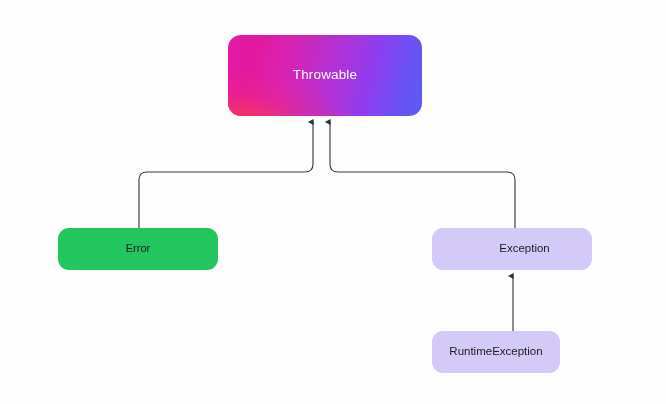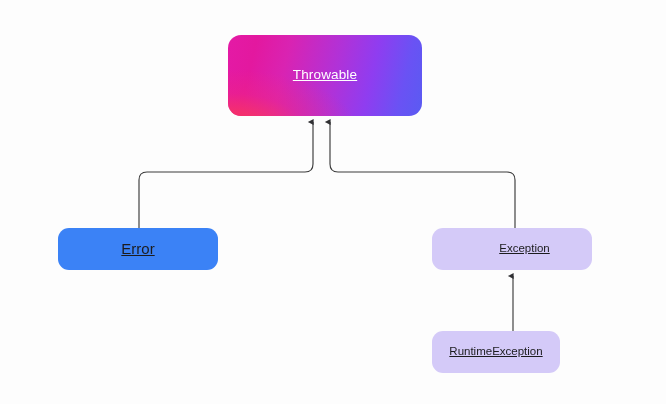--- a/index.html
+++ b/index.html
@@ -29,21 +29,20 @@
   }
   .node {
     position: absolute;
     box-sizing: border-box;
     display: flex;
     align-items: center;
     justify-content: center;
     text-align: center;
     line-height: 1.2;
     user-select: none;
-    text-decoration: underline;
   }
   .node-label {
     display: block;
     white-space: nowrap;
   }
 
   
   #node-throwable {
     left: 228px;
     top: 35px;
@@ -77,23 +76,23 @@
   }
   #node-throwable .node-label { position: relative; z-index: 2; }
 
   
   #node-error {
     left: 58px;
     top: 228px;
     width: 160px;
     height: 42px;
     border-radius: 11px;
-    background: #3b82f6;
+    background: #22c55e;
     color: #1c1c1e;
-    font-size: 15px;
+    font-size: 11px;
   }
 
   
   #node-exception {
     left: 432px;
     top: 228px;
     width: 160px;
     height: 42px;
     border-radius: 11px;
     background: #d4caf8;

